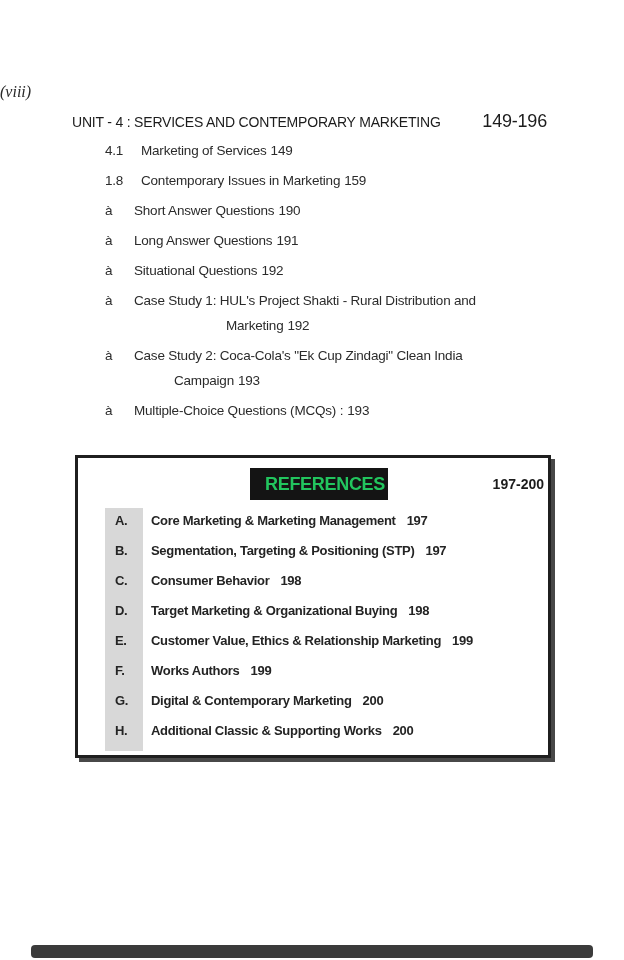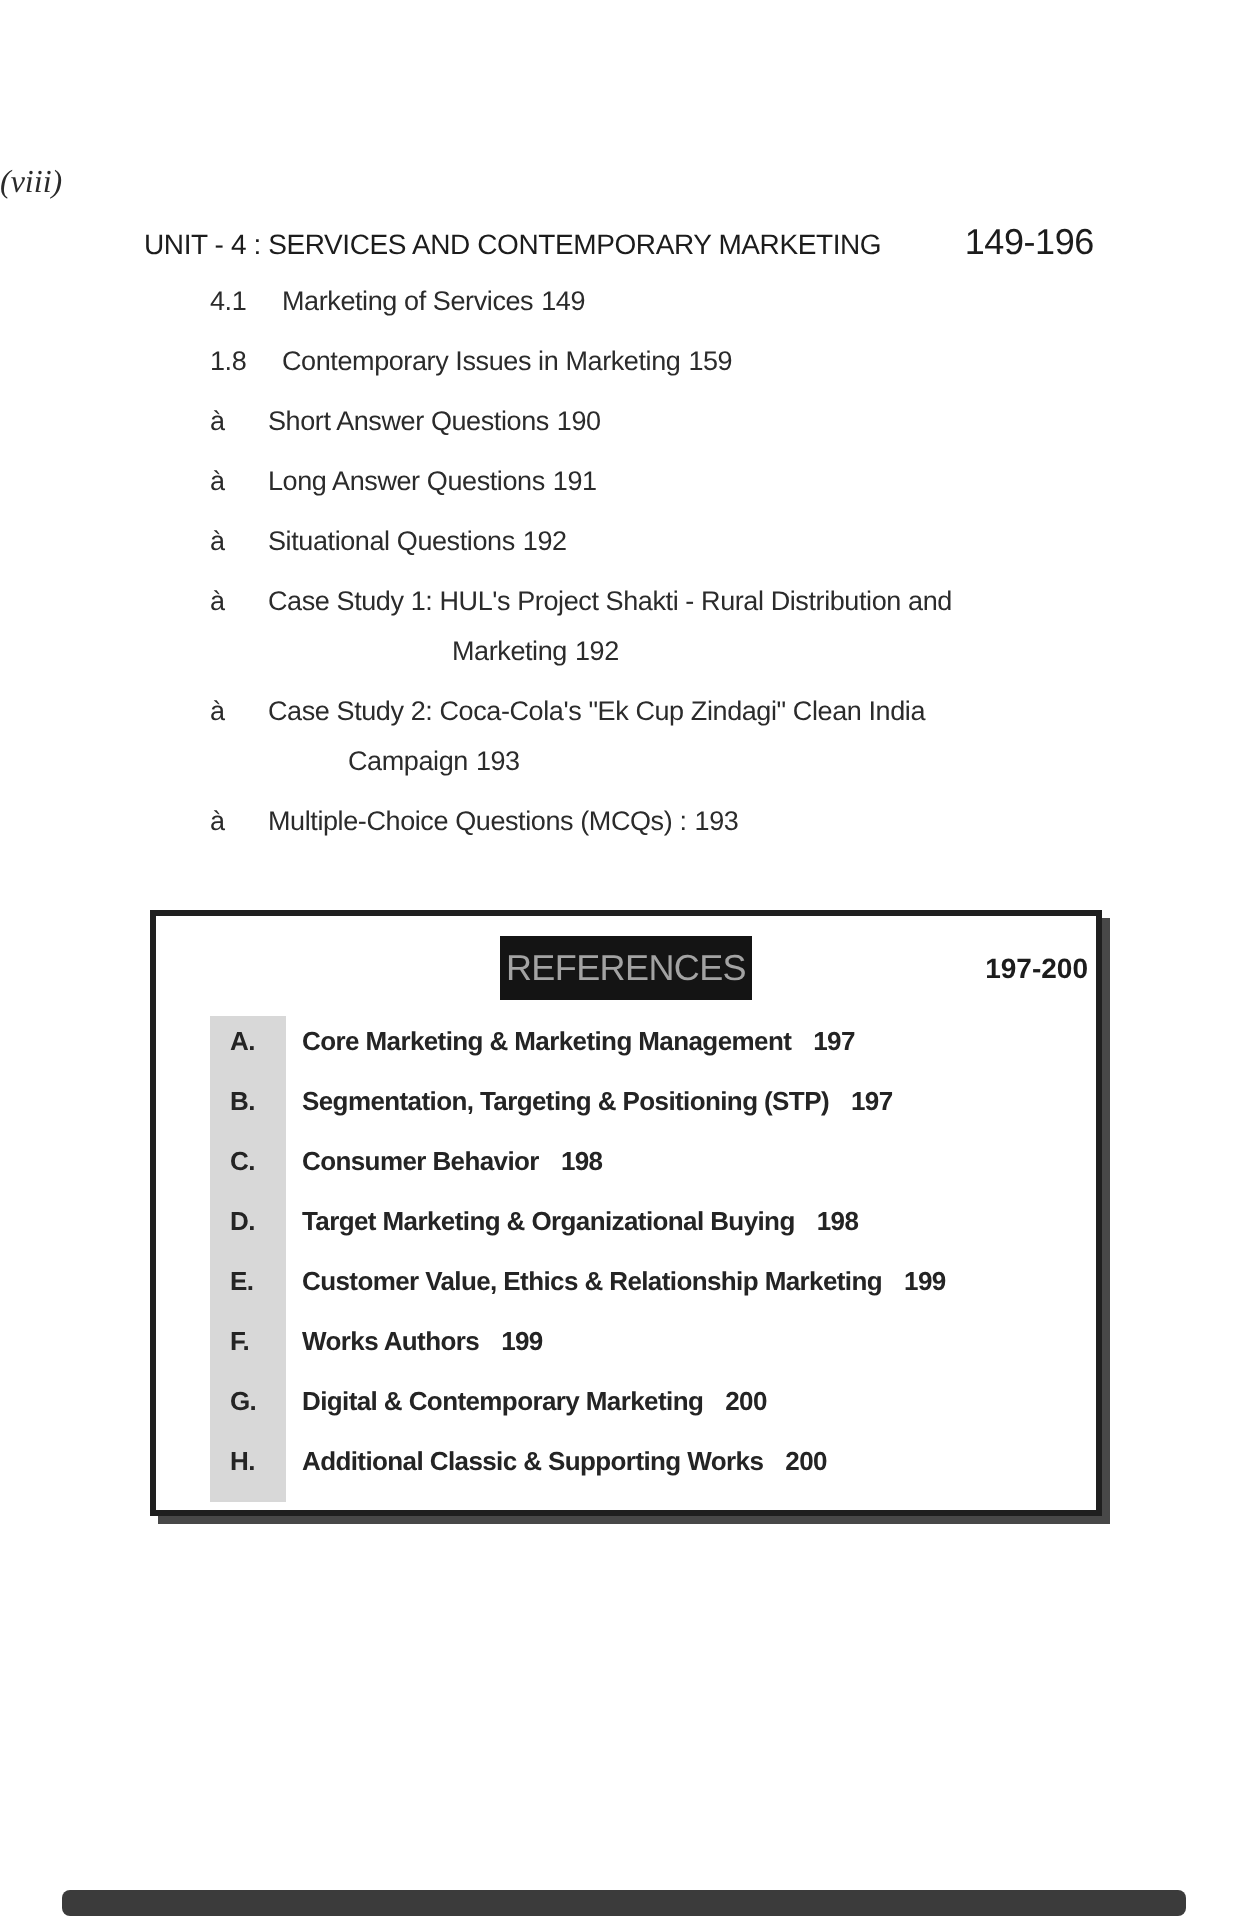--- a/index.html
+++ b/index.html
@@ -35,22 +35,22 @@
   .cont-2{margin-left:40px;}
 
   
   .ref-box{
     position:absolute;left:75px;top:455px;width:476px;height:303px;
     box-sizing:border-box;border:3px solid #1f1f1f;background:#fff;
     box-shadow:4px 4px 0 0 #484848;
   }
   .ref-banner{
     position:absolute;left:172px;top:10px;width:126px;height:32px;
-    background:#141414;color:#a3a3a3;font-weight:normal;font-size:18px;letter-spacing:-0.3px;
-    display:flex;align-items:center;justify-content:center;
+    background:#141414;color:#22c55e;font-weight:bold;font-size:18px;letter-spacing:-0.3px;
+    display:flex;align-items:center;justify-content:center;padding-left:12px;
   }
   .ref-pages{
     position:absolute;right:4px;top:18px;
     font-weight:bold;font-size:14px;color:#1c1c1c;
   }
   .ref-strip{
     position:absolute;left:27px;top:50px;width:38px;height:243px;background:#d8d8d8;
   }
   .ref-list{position:absolute;left:37px;top:56px;width:430px;}
   .ref-row{display:flex;line-height:14px;margin-bottom:16px;font-weight:bold;font-size:13px;letter-spacing:-0.3px;color:#242424;}

